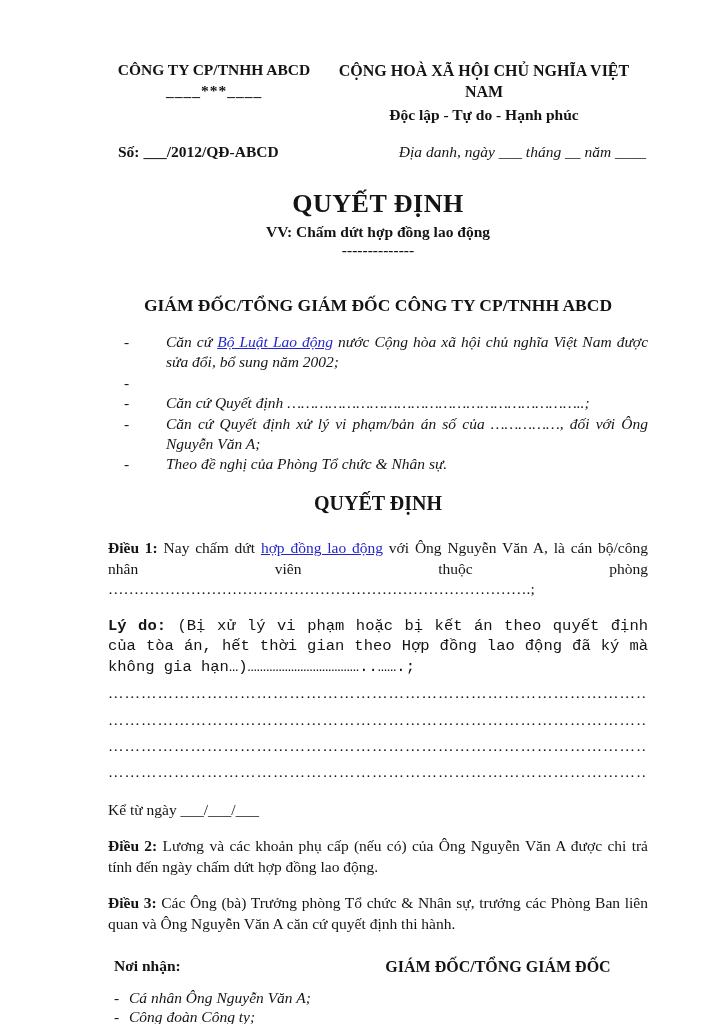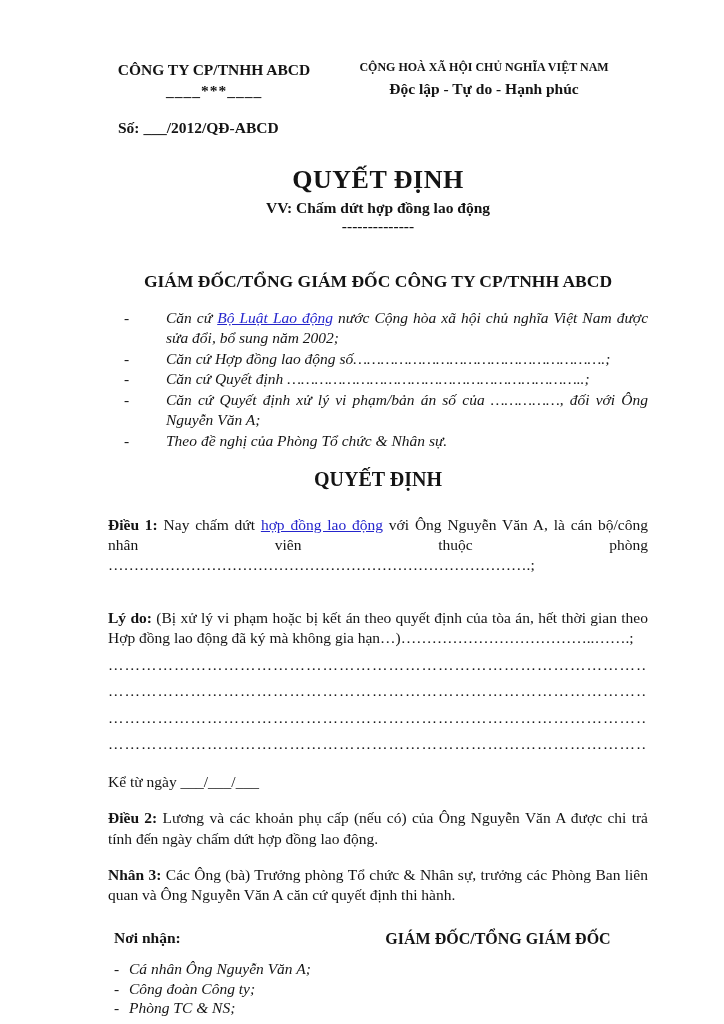--- a/index.html
+++ b/index.html
@@ -14,21 +14,21 @@
     line-height: 1.32;
     box-sizing: border-box;
     padding: 60px 76px 10px 108px;
     overflow: hidden;
   }
   
   .hdr { display: flex; }
   .hdr-left { width: 212px; text-align: center; font-weight: bold; }
   .hdr-left .rule { margin-top: 1px; letter-spacing: 1px; }
   .hdr-right { flex: 1; text-align: center; font-weight: bold; }
-  .hdr-right .nat-title { font-size: 12px; }
+  .hdr-right .nat-title { font-size: 16px; }
   .hdr-right .motto { margin-top: 3px; }
   .hdr-right .oOo { margin-top: 1px; }
   .num-row { display: flex; justify-content: space-between; margin-top: 16px; }
   .doc-num { font-weight: bold; padding-left: 10px; }
   .place-date { font-style: italic; padding-right: 2px; }
   
   .title-block { text-align: center; margin-top: 28px; }
   .doc-title { font-size: 26px; font-weight: bold; letter-spacing: 0.5px; line-height: 1.1; }
   .doc-subject { font-weight: bold; margin-top: 3px; }
   .title-divider { font-weight: bold; line-height: 1; }
@@ -66,69 +66,69 @@
       <div class="rule">____***____</div>
     </div>
     <div class="hdr-right">
       <div class="nat-title">CỘNG HOÀ XÃ HỘI CHỦ NGHĨA VIỆT NAM</div>
       <div class="motto">Độc lập - Tự do - Hạnh phúc</div>
     </div>
   </div>
 
   <div class="num-row">
     <div class="doc-num">Số: ___/2012/QĐ-ABCD</div>
+    <div class="place-date">Địa danh, ngày ___ tháng __ năm ____</div>
   </div>
 
   <div class="title-block">
     <div class="doc-title">QUYẾT ĐỊNH</div>
     <div class="doc-subject">VV: Chấm dứt hợp đồng lao động</div>
     <div class="title-divider">--------------</div>
   </div>
 
   <div class="issuer">GIÁM ĐỐC/TỔNG GIÁM ĐỐC CÔNG TY CP/TNHH ABCD</div>
 
   <div class="whereas">
     <div class="w-item">
       <div class="w-mark">-</div>
       <div class="w-text"><span>Căn cứ </span><span class="link">Bộ Luật Lao động</span><span> nước Cộng hòa xã hội chủ nghĩa Việt Nam được sửa đổi, bổ sung năm 2002;</span></div>
     </div>
     <div class="w-item">
       <div class="w-mark">-</div>
-      <div class="w-text">Căn cứ Hợp đồng lao động số……………………………………………….;</div>
     </div>
     <div class="w-item">
       <div class="w-mark">-</div>
       <div class="w-text">Căn cứ Quyết định ………………………………………………………..;</div>
     </div>
     <div class="w-item">
       <div class="w-mark">-</div>
       <div class="w-text">Căn cứ Quyết định xử lý vi phạm/bản án số của ……………, đối với Ông Nguyễn Văn A;</div>
     </div>
     <div class="w-item">
       <div class="w-mark">-</div>
       <div class="w-text">Theo đề nghị của Phòng Tổ chức &amp; Nhân sự.</div>
     </div>
   </div>
 
   <div class="dec-head">QUYẾT ĐỊNH</div>
 
   <div class="para"><span class="lbl">Điều 1:</span><span> Nay chấm dứt </span><span class="link">hợp đồng lao động</span><span> với Ông Nguyễn Văn A, là cán bộ/công nhân viên thuộc phòng ……………………………………………………………………….;</span></div>
 
-  <div class="para" style="margin-top:32px;"><span class="lbl">Lý do:</span><span> (Bị xử lý vi phạm hoặc bị kết án theo quyết định của tòa án, hết thời gian theo Hợp đồng lao động đã ký mà không gia hạn…)………………………………..…….;</span></div>
+  <div class="para" style="margin-top:16px;font-family:Liberation Mono, monospace;"><span class="lbl">Lý do:</span><span> (Bị xử lý vi phạm hoặc bị kết án theo quyết định của tòa án, hết thời gian theo Hợp đồng lao động đã ký mà không gia hạn…)………………………………..…….;</span></div>
 
   <div class="dots">……………………………………………………………………………………………………………………………………………………………………………………</div>
   <div class="dots">……………………………………………………………………………………………………………………………………………………………………………………</div>
   <div class="dots">……………………………………………………………………………………………………………………………………………………………………………………</div>
   <div class="dots">……………………………………………………………………………………………………………………………………………………………………………………</div>
 
   <div class="effective">Kể từ ngày ___/___/___</div>
 
   <div class="para" style="margin-top:16px;"><span class="lbl">Điều 2:</span><span> Lương và các khoản phụ cấp (nếu có) của Ông Nguyễn Văn A được chi trả tính đến ngày chấm dứt hợp đồng lao động.</span></div>
 
-  <div class="para" style="margin-top:16px;"><span class="lbl">Nhân 3:</span><span> Các Ông (bà) Trưởng phòng Tổ chức &amp; Nhân sự, trưởng các Phòng Ban liên quan và Ông Nguyễn Văn A căn cứ quyết định thi hành.</span></div>
+  <div class="para" style="margin-top:16px;"><span class="lbl">Điều 3:</span><span> Các Ông (bà) Trưởng phòng Tổ chức &amp; Nhân sự, trưởng các Phòng Ban liên quan và Ông Nguyễn Văn A căn cứ quyết định thi hành.</span></div>
 
   <div class="footer">
     <div class="f-left">
       <div class="recip-label">Nơi nhận:</div>
       <div class="recips">
         <div class="r-item">
           <div class="r-mark">-</div>
           <div>Cá nhân Ông Nguyễn Văn A;</div>
         </div>
         <div class="r-item">

